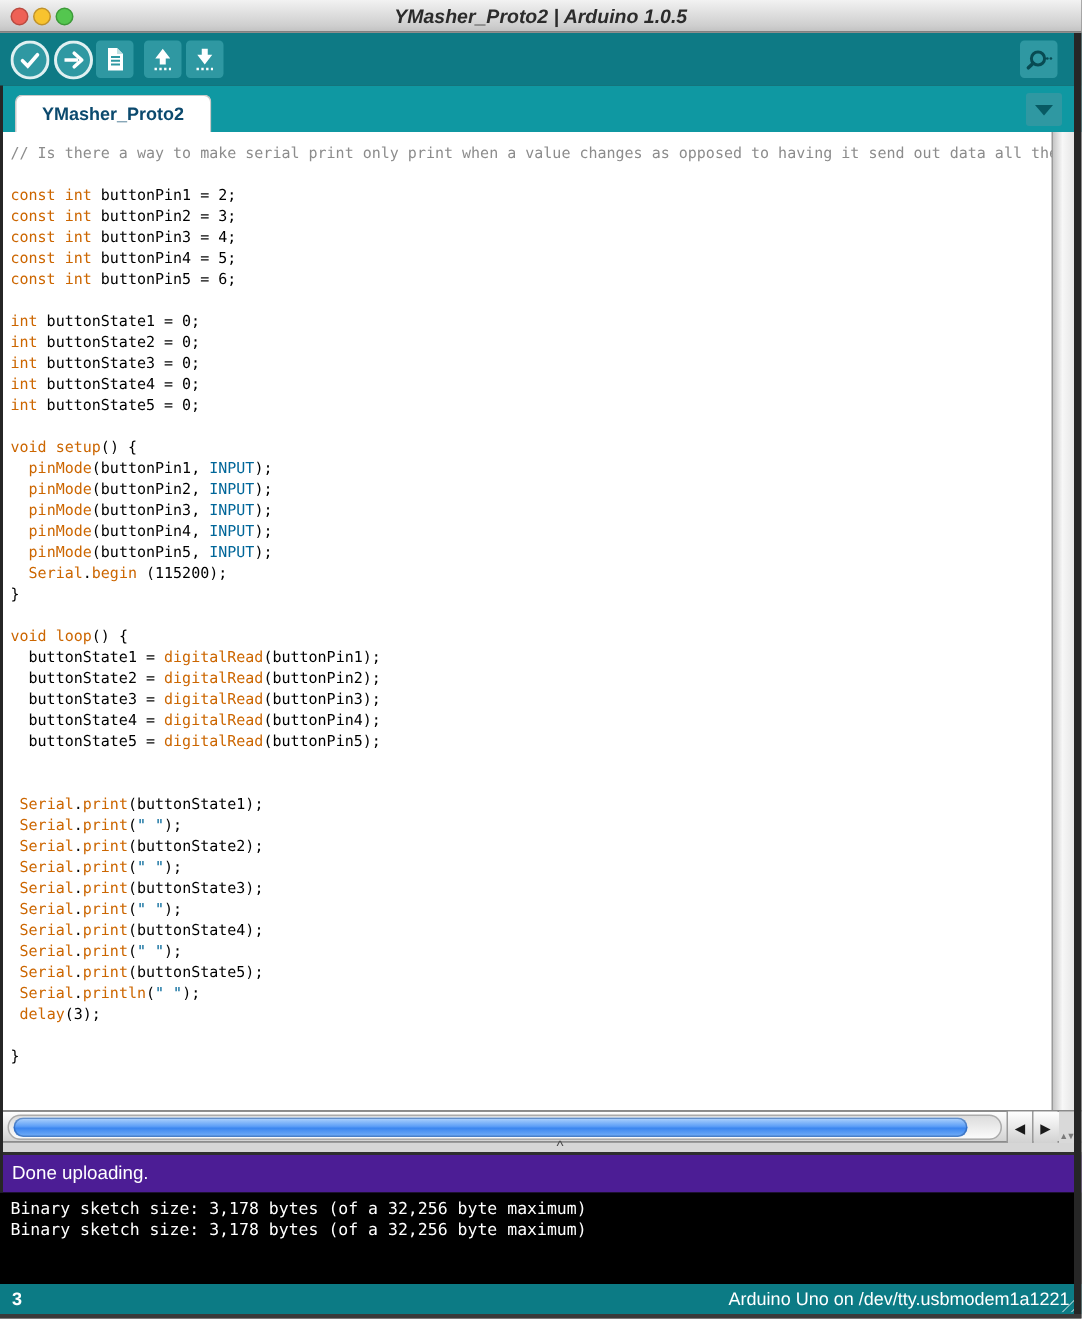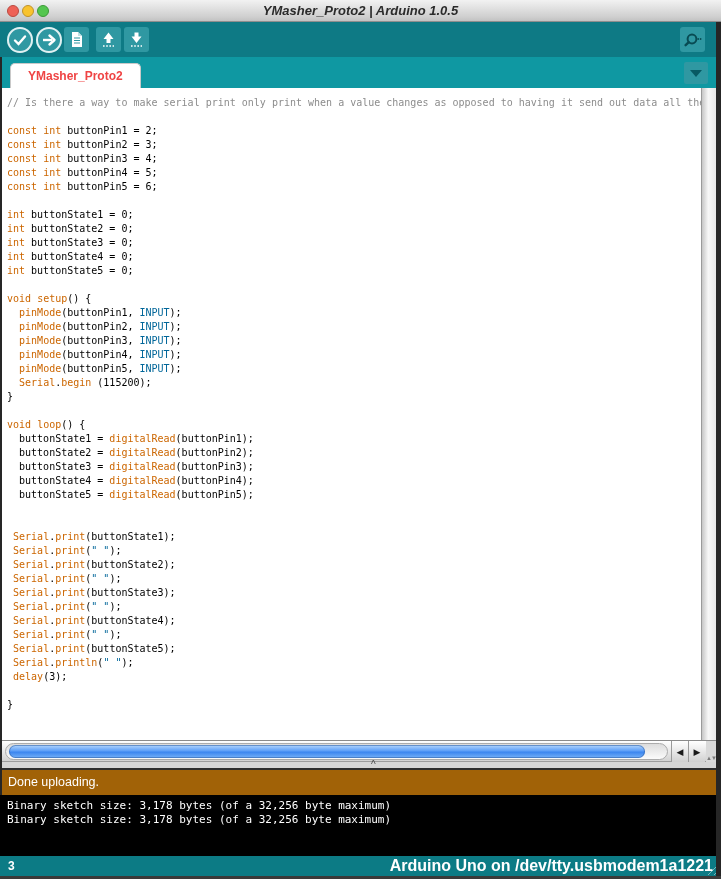--- a/index.html
+++ b/index.html
@@ -19,21 +19,21 @@
   .toolbar { position:absolute; top:22px; left:0; width:721px; height:35px; background:#0e7a85; }
   .tb-btn { position:absolute; background:#2f98a2; display:flex; align-items:center; justify-content:center; cursor:pointer; }
   .tb-circle { width:26px; height:26px; top:5px; border-radius:50%; box-shadow:inset 0 0 0 2px rgba(255,255,255,.85); }
   .tb-square { width:25px; height:25px; top:5px; border-radius:3px; }
   .tb-btn svg { display:block; }
 
   
   .tabstrip { position:absolute; top:57px; left:0; width:721px; height:31px; background:#0f98a2; }
   .tab { position:absolute; left:10px; top:6px; height:25px; padding:0 17px;
     background:#ffffff; border:1px solid #c9c9c9; border-bottom:none; border-radius:5px 5px 0 0;
-    font-size:12px; font-weight:bold; color:#ef4444; line-height:24px; }
+    font-size:12px; font-weight:bold; color:#0c4a6e; line-height:24px; }
   .tab-menu { position:absolute; left:684px; top:5px; width:24px; height:22px; background:#2f98a2;
     border-radius:2px; display:flex; align-items:center; justify-content:center; cursor:pointer; }
   .tab-menu .tri { width:0; height:0; border-left:6px solid transparent; border-right:6px solid transparent; border-top:7px solid #085a63; }
 
   
   .editor { position:absolute; top:88px; left:0; width:721px; height:652px; background:#ffffff; overflow:hidden; }
   .code { position:absolute; top:8px; left:7px; right:22px; font-family:"DejaVu Sans Mono", monospace;
     font-size:10px; line-height:14px; white-space:pre; color:#000; }
   .code-line { height:14px; }
   .tok-c { color:#8c8c8c; }
@@ -57,32 +57,32 @@
     background:linear-gradient(#ffffff,#cfcfcf); display:flex; align-items:center; justify-content:center;
     font-size:9px; color:#1a1a1a; cursor:pointer; }
   .h-corner { position:absolute; left:706px; top:0; width:10px; height:22px; background:#d9d9d9; }
   .h-corner .mini { position:absolute; right:0px; bottom:2px; font-size:6px; color:#7a7a7a; letter-spacing:-1px; white-space:nowrap; }
 
   
   .splitter { position:absolute; top:762px; left:0; width:721px; height:8px; background:#d6d6d6; border-bottom:2px solid #2e2e2e; }
   .splitter .caret { position:absolute; left:371px; top:-3px; font-size:10px; color:#4a4a4a; }
 
   
-  .statusbar { position:absolute; top:770px; left:0; width:721px; height:25px; background:#a16207;
+  .statusbar { position:absolute; top:770px; left:0; width:721px; height:25px; background:#4c1d95;
     color:#ffffff; font-size:12.5px; line-height:25px; padding-left:8px; }
 
   
   .console { position:absolute; top:795px; left:0; width:721px; height:61px; background:#000000;
     padding:4px 0 0 7px; font-family:"DejaVu Sans Mono", monospace; font-size:11px; line-height:14px; color:#ffffff;
     overflow:hidden; }
 
   
   .footer { position:absolute; top:856px; left:0; width:721px; height:20px; background:#0c7b85; color:#ffffff; }
   .footer .lineno { position:absolute; left:8px; top:0; font-size:12px; font-weight:bold; line-height:20px; }
-  .footer .board { position:absolute; right:8px; top:0; font-size:16px; font-weight:bold; line-height:20px; }
+  .footer .board { position:absolute; right:8px; top:0; font-size:12px; font-weight:normal; line-height:20px; }
   .grip { position:absolute; right:1px; bottom:1px; width:14px; height:14px;
     background:repeating-linear-gradient(135deg, transparent 0 3px, rgba(255,255,255,.45) 3px 4px);
     clip-path:polygon(100% 0, 100% 100%, 0 100%); cursor:nwse-resize; }
   .bottom-edge { position:absolute; top:876px; left:0; width:721px; height:3px; background:#3a3a3a; }
 
   
   .edge-right { position:absolute; top:22px; right:0; width:5px; height:854px; background:#262626; }
   .edge-left  { position:absolute; top:57px; left:0; width:2px; height:738px; background:#262626; }
 </style>
 </head>

